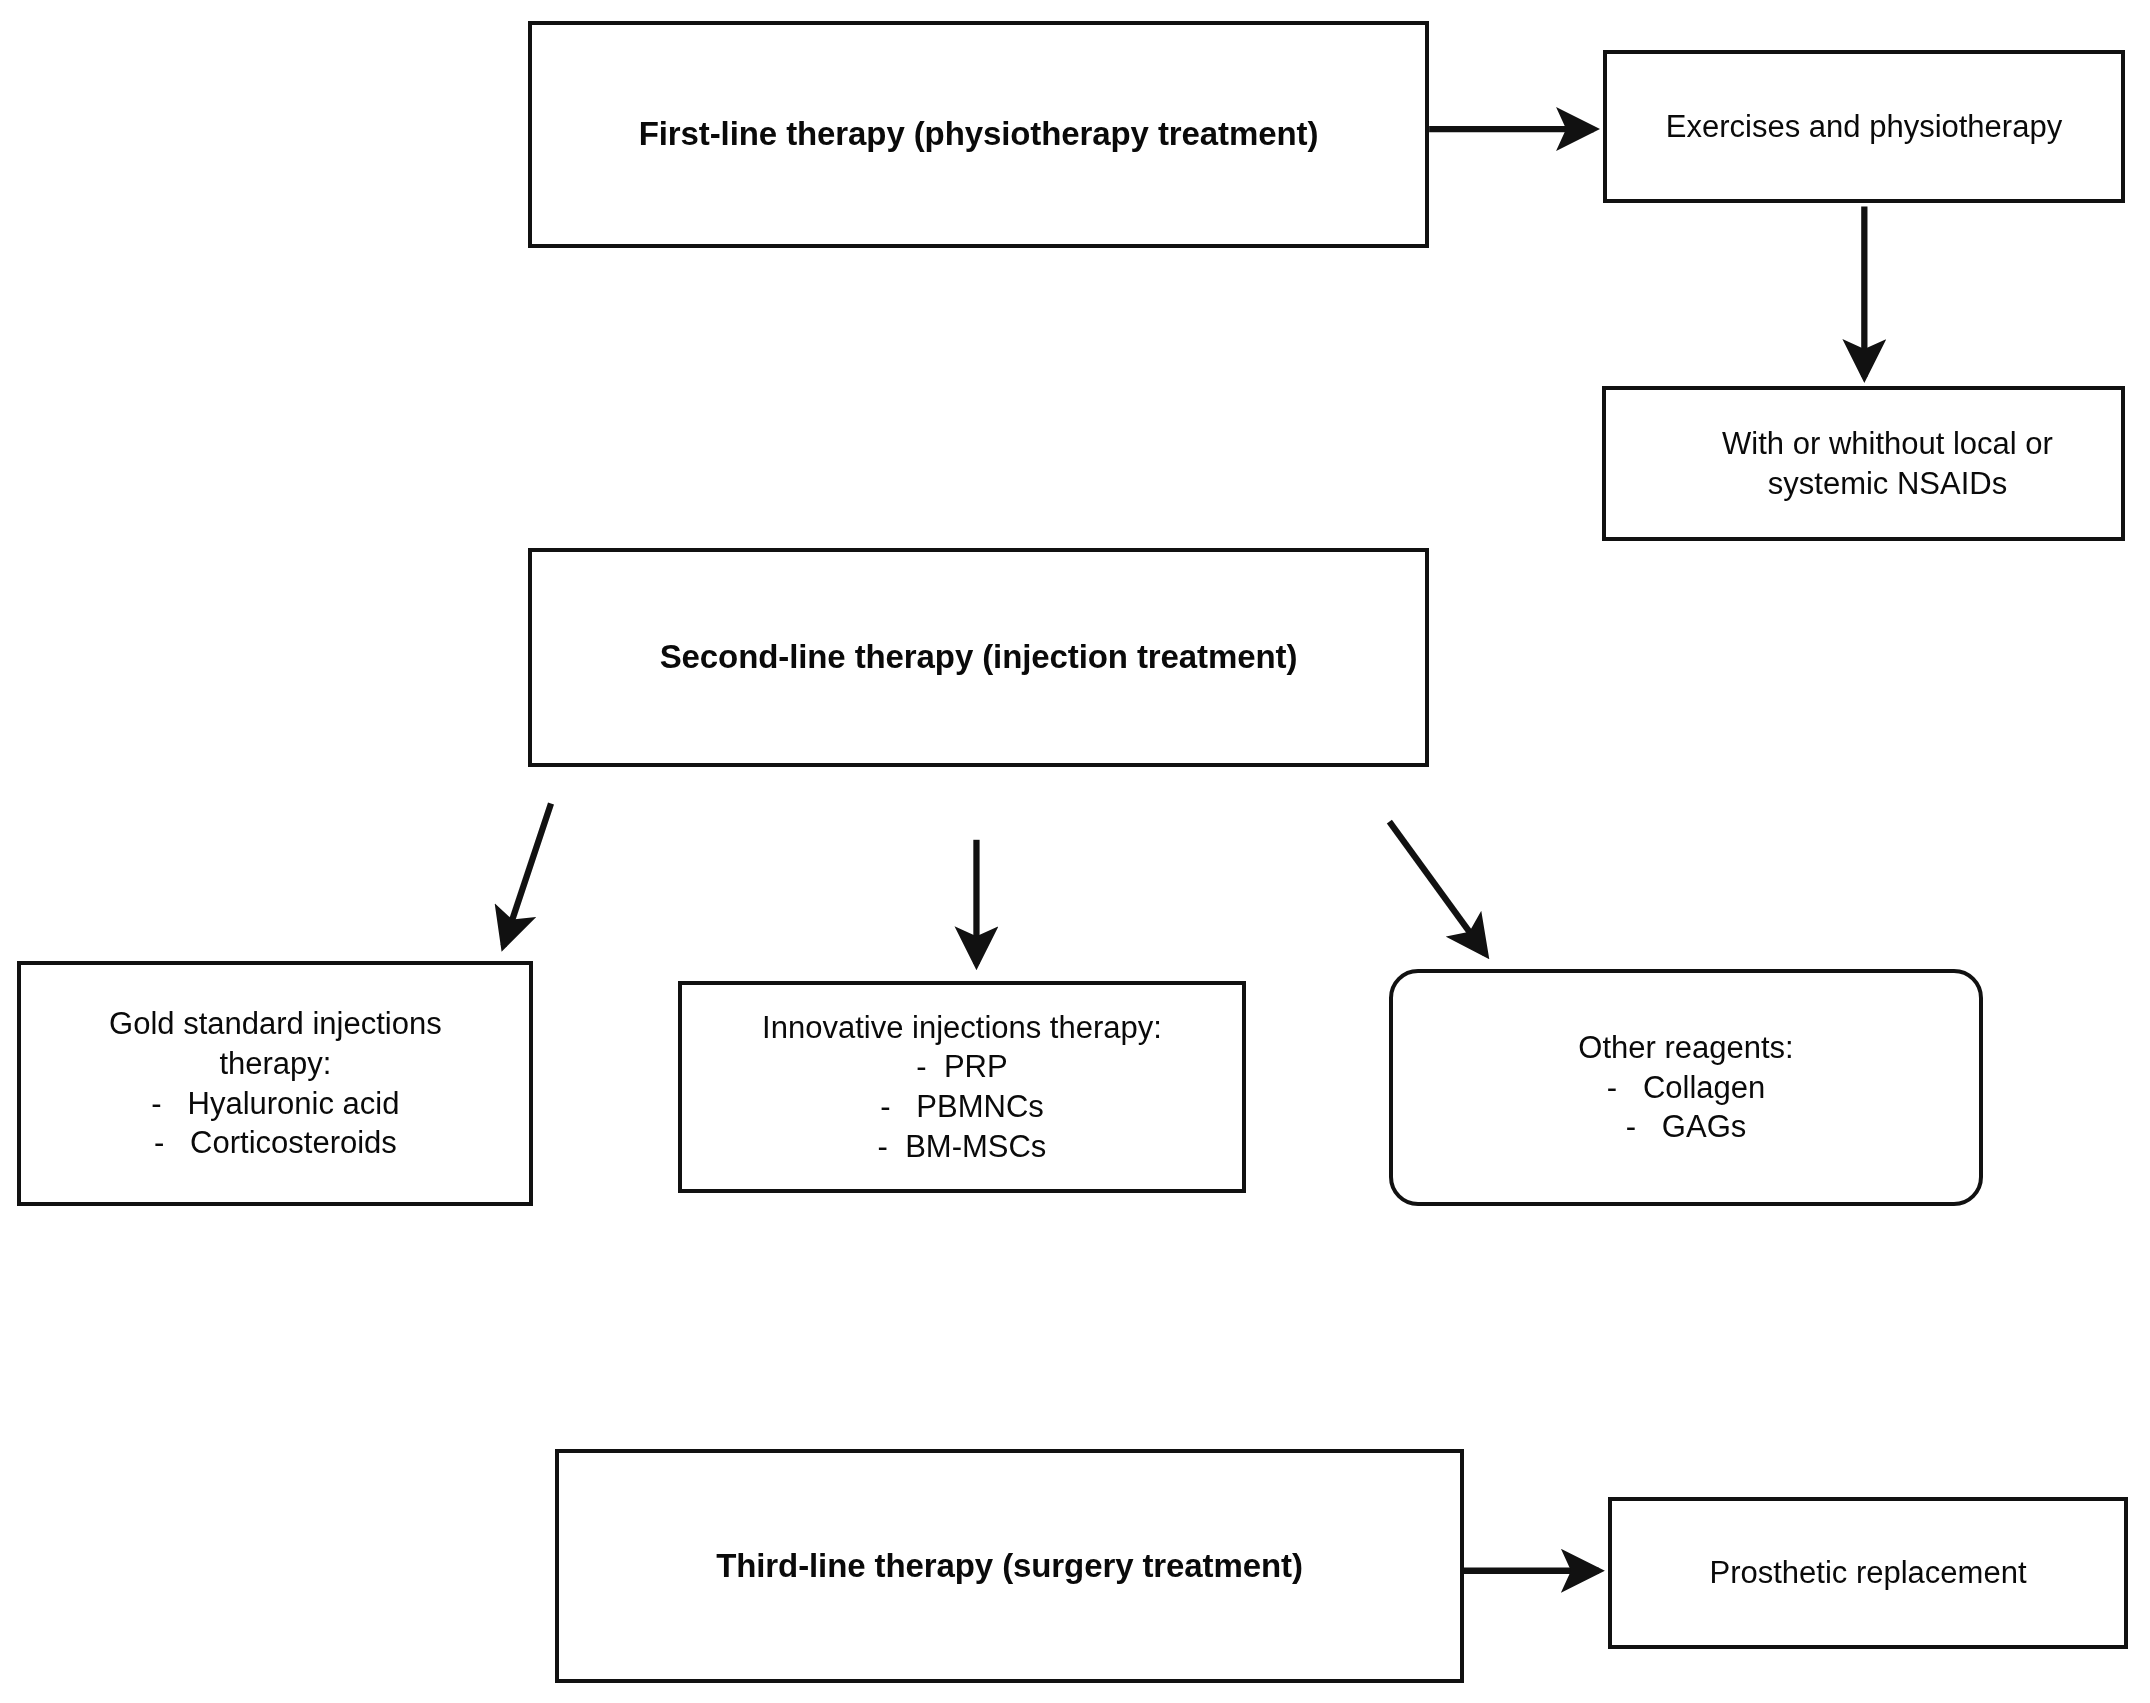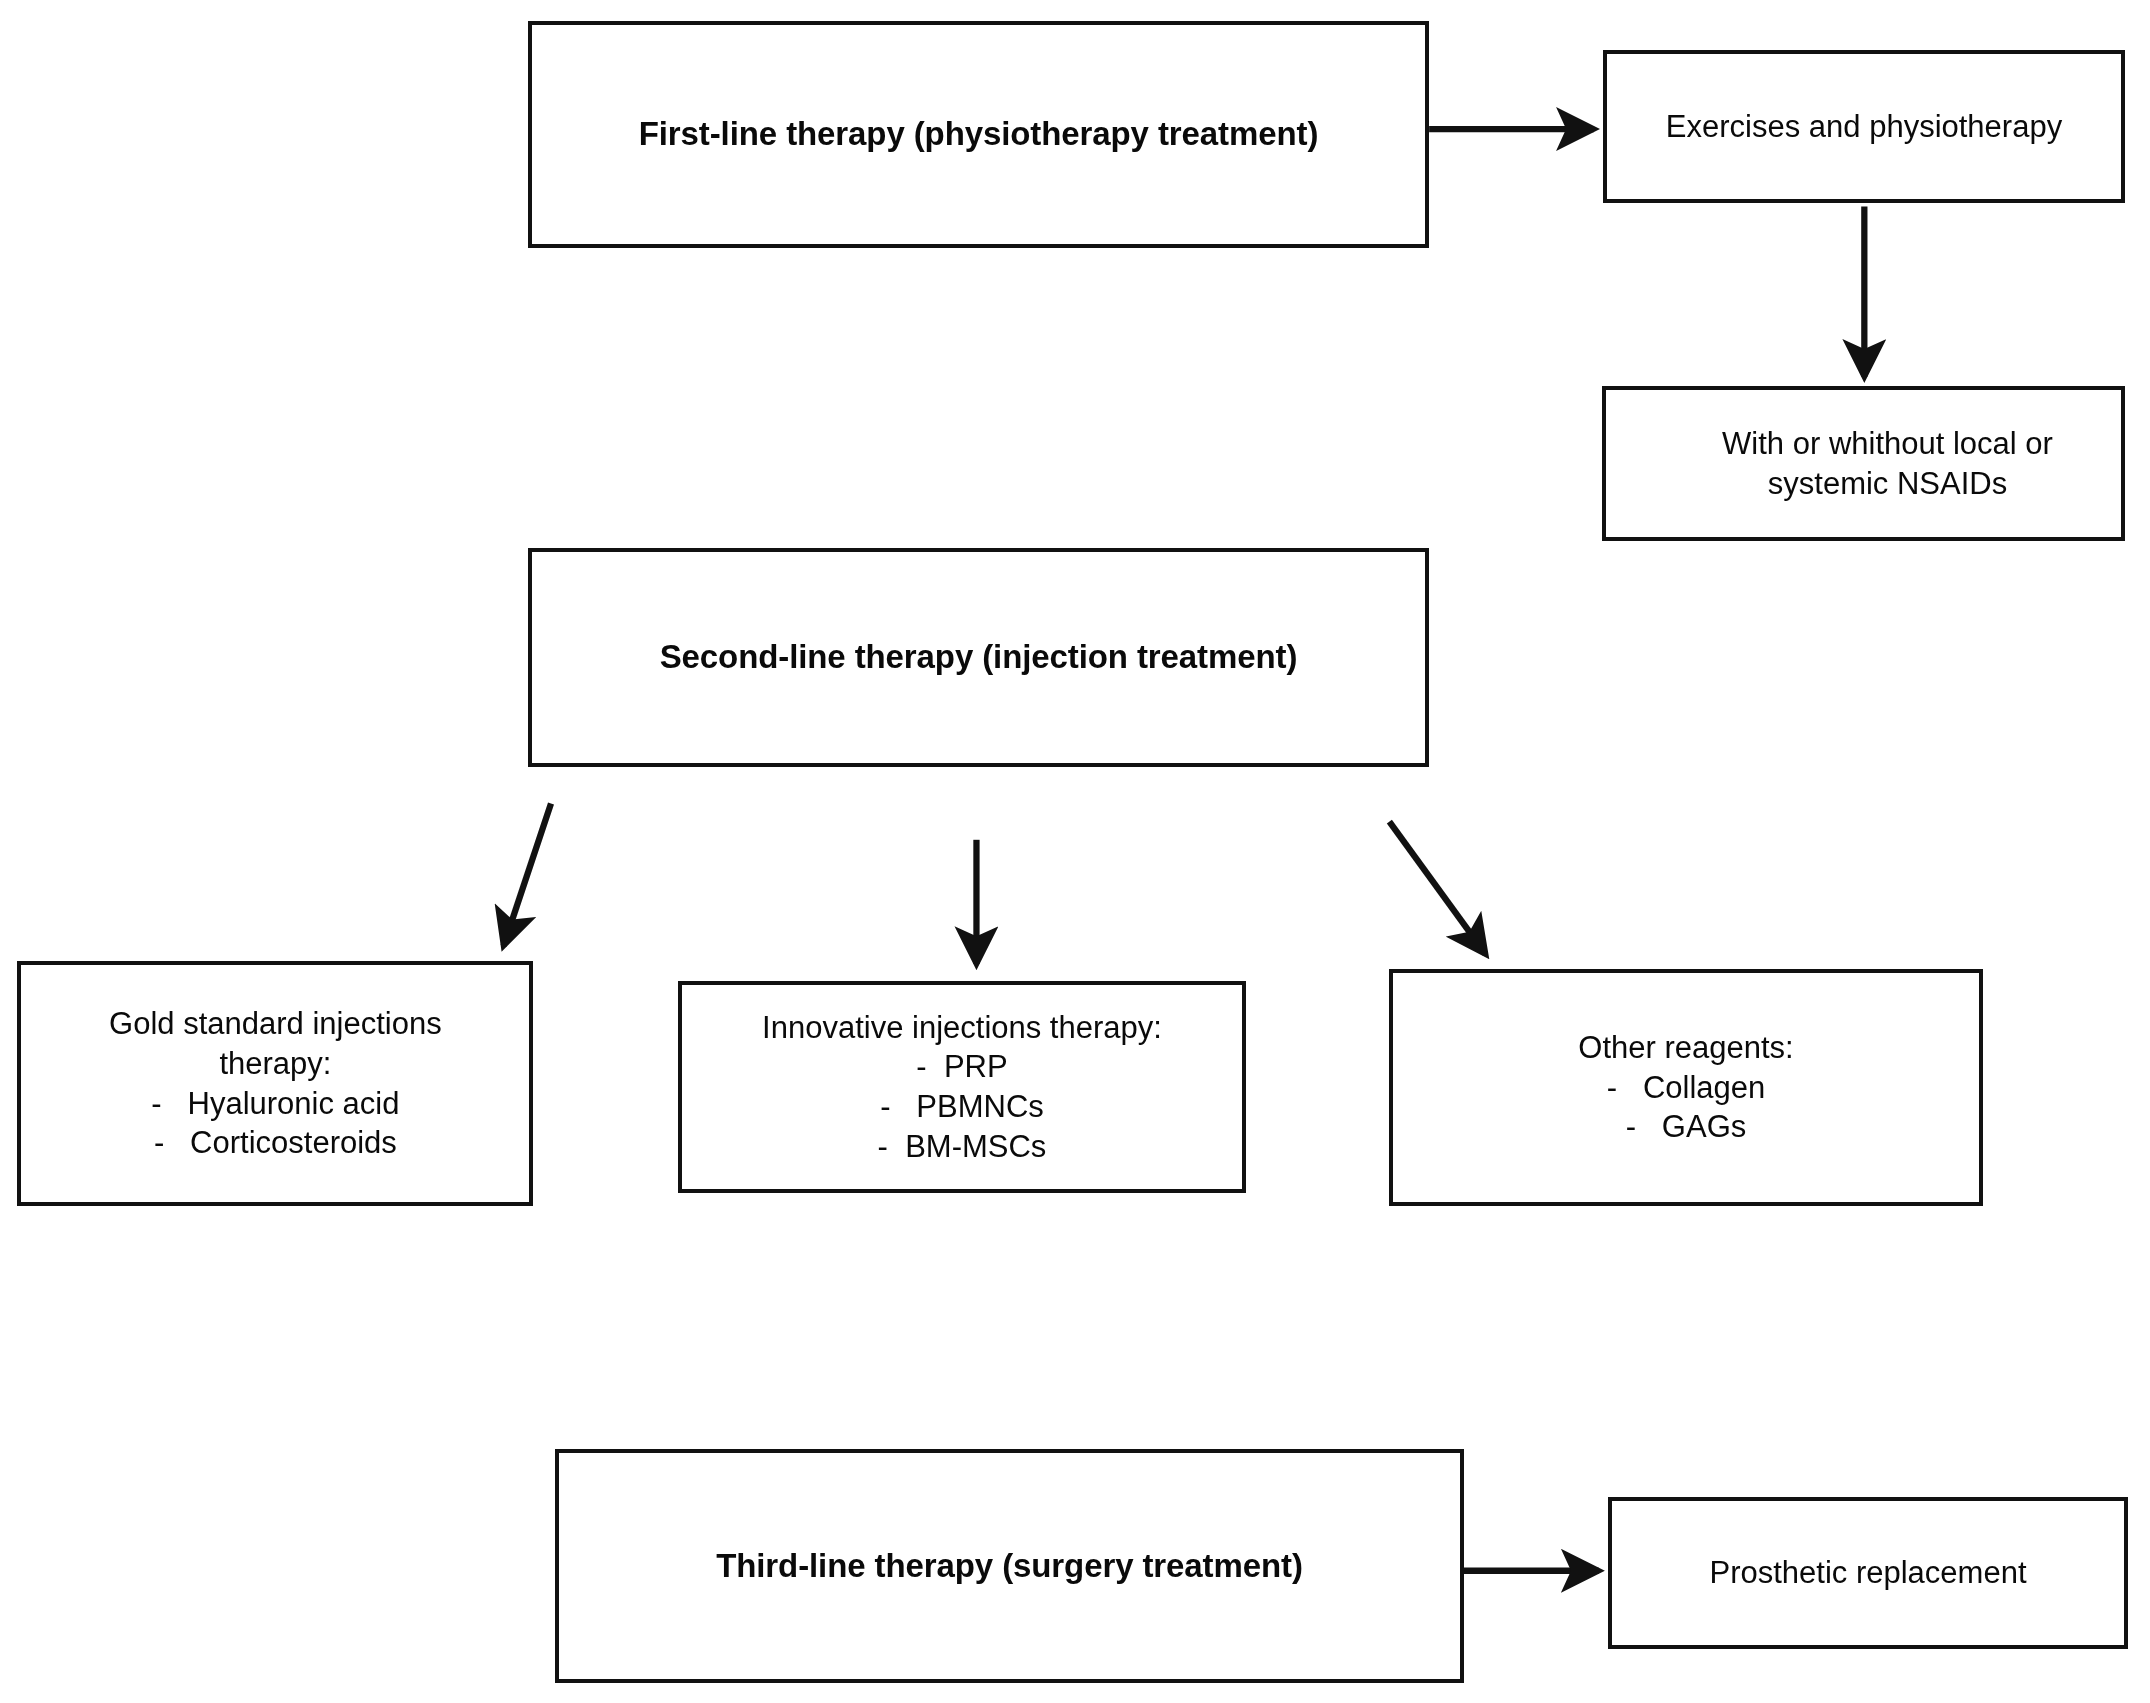--- a/index.html
+++ b/index.html
@@ -53,21 +53,21 @@
     white-space: pre;
   }
 
   
   #node-first      { left: 528px;  top: 21px;   width: 901px; height: 227px; }
   #node-exercises  { left: 1603px; top: 50px;   width: 522px;  height: 153px; }
   #node-nsaids     { left: 1602px; top: 386px;  width: 523px;  height: 155px; padding-left: 48px; }
   #node-second     { left: 528px;  top: 548px;  width: 901px; height: 219px; }
   #node-gold       { left: 17.4px;   top: 961px; width: 516px;  height: 245px; }
   #node-innovative { left: 678px;  top: 981px; width: 568px;  height: 212px; }
-  #node-other      { left: 1389px; top: 969px; width: 594px;  height: 237px; }
+  #node-other      { left: 1389px; top: 969px; width: 594px;  height: 237px; border-radius: 29px; }
   #node-third      { left: 519px;  top: 1449px; width: 909px; height: 234px; margin-left: 36px; }
   #node-prosthetic { left: 1608px; top: 1497px; width: 520px;  height: 152px; align-items: center; }
 
   .edge-layer {
     position: absolute;
     left: 0; top: 0;
     width: 2151px;
     height: 1704px;
     pointer-events: none;
   }

